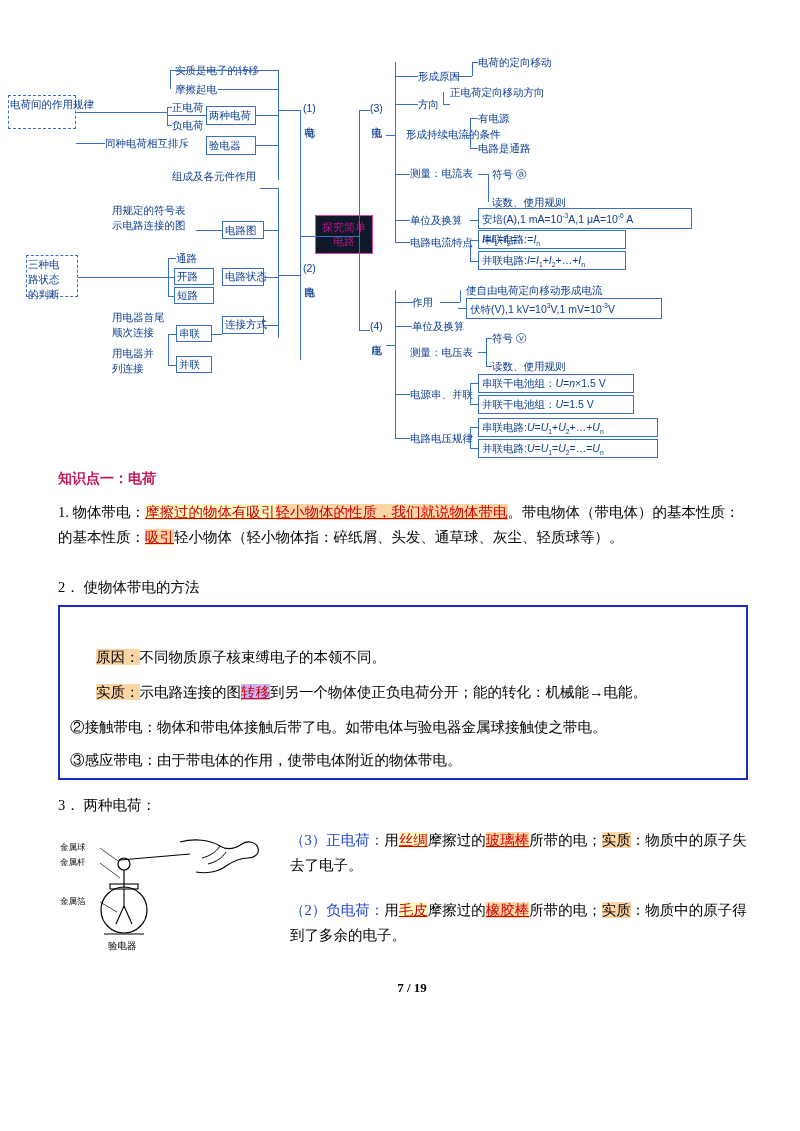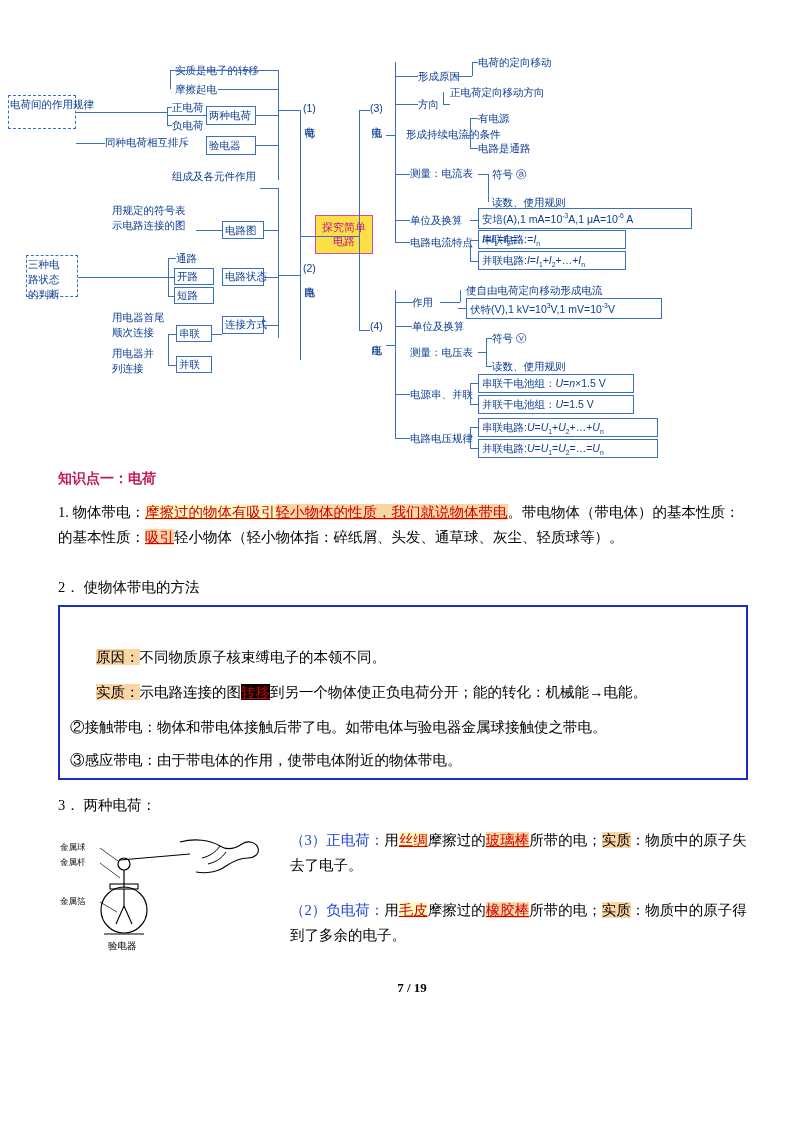--- a/index.html
+++ b/index.html
@@ -18,21 +18,21 @@
     position:absolute;
     font-family:"Liberation Sans", sans-serif;
     font-size:10.5px;
     color:#0b3d91;
     white-space:nowrap;
     line-height:1.25;
   }
   .mm-text.center{
     color:#c0158b;
     border:1px solid #d44ba8;
-    background:#fde047;
+    background:#0f172a;
     padding:4px 5px;
     text-align:center;
     white-space:normal;
     width:46px;
     line-height:1.3;
     font-size:11px;
   }
   .mm-box{
     position:absolute;
     border:1px solid #3b6fc4;
@@ -57,21 +57,21 @@
     font-family:"Liberation Serif", serif;
   }
   .para{
     position:absolute;
     font-size:14.5px;
     line-height:25px;
     color:#000;
   }
   .hl-pink{background:#fef9c3;}
   .hl-orange{background:#fcd5a5;}
-  .hl-yellow{background:#000000;}
+  .hl-yellow{background:#c4b5fd;}
   .u-red{color:#d00000;text-decoration:underline;text-decoration-color:#d00000;}
   .blue-t{color:#1a3fd0;}
 
   .blue-frame{
     position:absolute;
     border:2px solid #1a2ec7;
     box-sizing:border-box;
   }
 
   
@@ -126,21 +126,21 @@
     <div class="mm-text" style="left:172px;top:79px;">负电荷</div>
     <div class="mm-box" style="left:206px;top:66px;width:50px;height:19px;"></div>
     <div class="mm-text" style="left:209px;top:69px;">两种电荷</div>
     <div class="mm-line mm-h" style="left:256px;top:75px;width:22px;"></div>
     <div class="mm-line mm-v" style="left:167px;top:67px;height:18px;"></div>
     <div class="mm-line mm-h" style="left:167px;top:67px;width:5px;"></div>
     <div class="mm-line mm-h" style="left:167px;top:85px;width:5px;"></div>
     <div class="mm-line mm-h" style="left:167px;top:75px;width:39px;"></div>
     <div class="mm-line mm-h" style="left:76px;top:72px;width:91px;"></div>
 
-    <div class="mm-text" style="left:105px;top:97px;font-family:Liberation Mono, monospace;">同种电荷相互排斥</div>
+    <div class="mm-text" style="left:105px;top:97px;">同种电荷相互排斥</div>
     <div class="mm-line mm-h" style="left:76px;top:103px;width:29px;"></div>
     <div class="mm-box" style="left:206px;top:96px;width:50px;height:19px;"></div>
     <div class="mm-text" style="left:209px;top:99px;">验电器</div>
     <div class="mm-line mm-h" style="left:256px;top:105px;width:22px;"></div>
 
     <div class="mm-text" style="left:303px;top:222px;">(2)</div>
     <div class="mm-text vert" style="left:303px;top:238px;height:50px;">电路</div>
     <div class="mm-line mm-h" style="left:278px;top:235px;width:22px;"></div>
     <div class="mm-line mm-v" style="left:278px;top:148px;height:150px;"></div>
 

